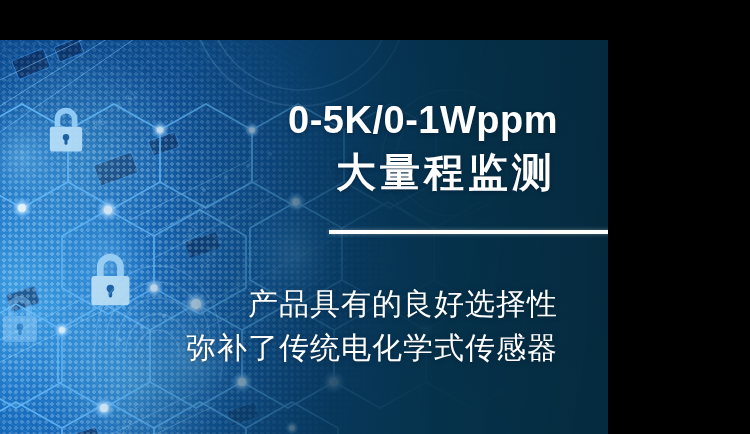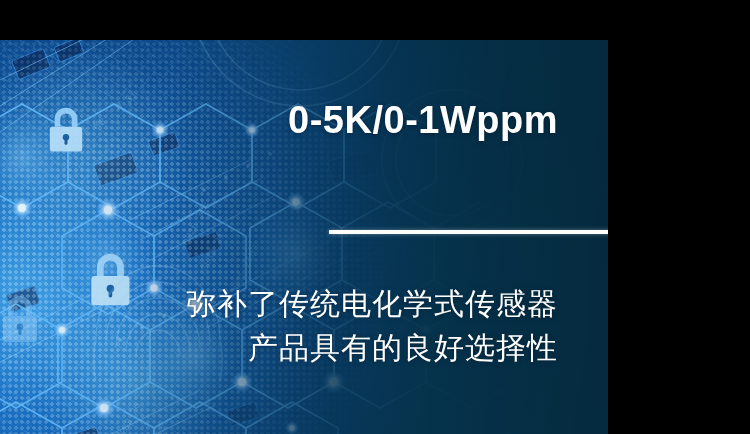--- a/index.html
+++ b/index.html
@@ -311,23 +311,24 @@
     </g>
   </svg>
 
   <div class="layer bg-tint"></div>
   <div class="layer bg-vignette"></div>
 
   <div id="content">
 
     <div class="title-block">
       <div class="title-line1">0-5K/0-1Wppm</div>
+      <div class="title-line2">大量程监测</div>
     </div>
 
     <div class="divider"></div>
 
     <div class="subtitle-block">
+      <div class="sub-line">产品具有的良好选择性</div>
       <div class="sub-line">弥补了传统电化学式传感器</div>
-      <div class="sub-line">产品具有的良好选择性</div>
     </div>
 
   </div>
 </div>
 
 </body></html>

